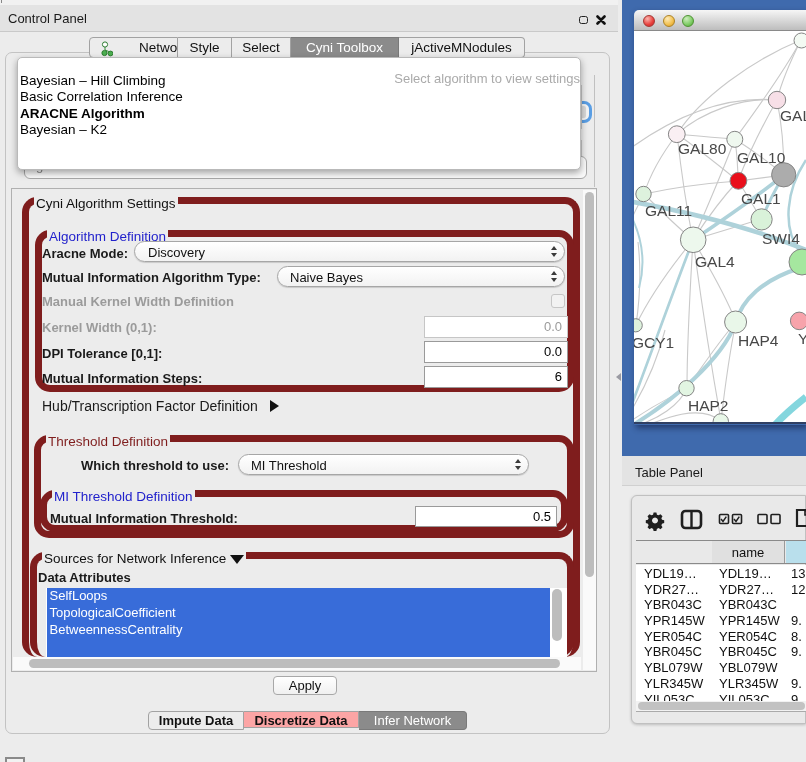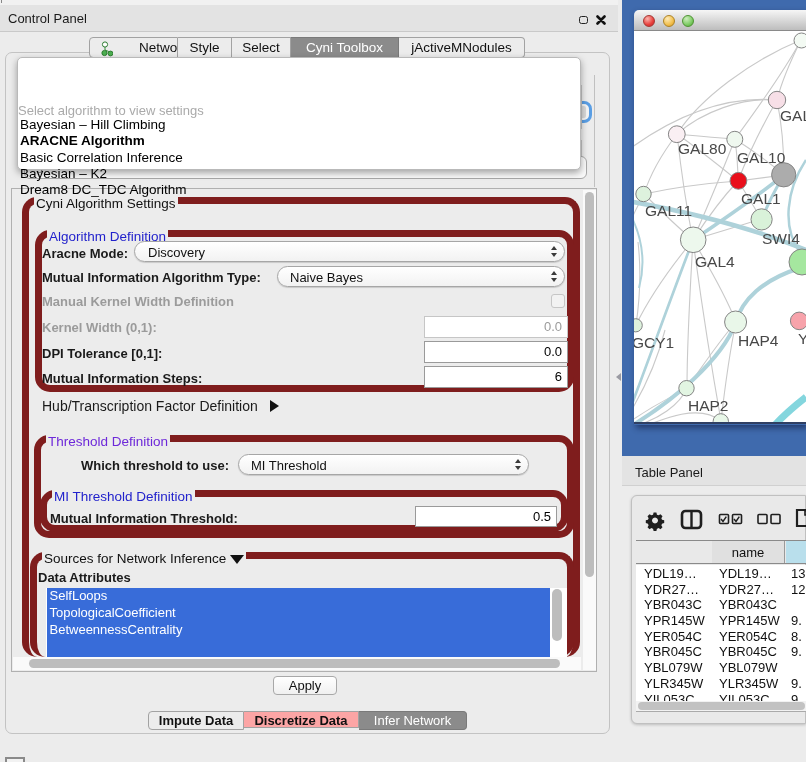--- a/index.html
+++ b/index.html
@@ -233,21 +233,21 @@
 <div class="field" style="left:424px; top:316px; width:144px; height:22px; border-color:#c6c6c6; color:#9b9b9b; line-height:20px;">0.0</div>
 <div class="abs lbl" style="left:42px; top:346px;">DPI Tolerance [0,1]:</div>
 <div class="field" style="left:424px; top:341px; width:144px; height:22px; line-height:20px;">0.0</div>
 <div class="abs lbl" style="left:42px; top:371px;">Mutual Information Steps:</div>
 <div class="field" style="left:424px; top:366px; width:144px; height:22px; line-height:20px;">6</div>
 
 <div class="abs" style="left:42px; top:398px; font-size:14px; color:#1a1a1a;">Hub/Transcription Factor Definition</div>
 <div class="abs" style="left:270px; top:400px; width:0; height:0; border-top:6px solid transparent; border-bottom:6px solid transparent; border-left:9px solid #111;"></div>
 
 <div class="group" style="left:34px; top:435px; width:540px; height:103px;">
-  <div class="gtitle" style="color:#6d28d9;">Threshold Definition</div>
+  <div class="gtitle" style="color:#7f1d1d;">Threshold Definition</div>
 </div>
 <div class="abs lbl" style="left:81px; top:458px;">Which threshold to use:</div>
 <div class="combo" style="left:238px; top:454px; width:291px; height:21px;">
     <span style="position:absolute;left:12px;top:2.5px;">MI Threshold</span>
     <span class="ar"></span>
   </div>
 
 <div class="group" style="left:40px; top:490px; width:528px; height:42px;">
   <div class="gtitle" style="color:#2222cc;">MI Threshold Definition</div>
 </div>
@@ -294,23 +294,22 @@
 <div class="abs" style="left:560px; top:101px; width:32px; height:22px; background:#f4f4f4; border:3px solid #5a9ee4; border-radius:8px;"></div>
 <div class="abs" style="left:572px; top:106px; width:14px; height:12px; background:#d8d8d8; border-radius:2px;"></div>
 <div class="abs" style="left:581px; top:85px; width:1px; height:44px; background:#c4c4c4;"></div>
 <div class="abs" style="left:581px; top:140px; width:1px; height:30px; background:#c4c4c4;"></div>
 <div class="abs" style="left:594px; top:75px; width:1px; height:112px; background:#c0c0c0;"></div>
 <div class="abs" style="left:24px; top:156px; width:563px; height:23px; background:#fafafa; border:1px solid #a8a8a8; border-radius:6px;">
   <span style="position:absolute; left:11px; top:1px; font-size:13px; color:#8a8a8a;">galFiltered.sif default node</span>
 </div>
 
 <div class="abs" style="left:17px; top:57px; width:564px; height:113px; background:#fff; border:1px solid #b9b9b9; border-radius:5px; box-shadow:0 3px 7px rgba(0,0,0,0.35); font-size:13.5px; color:#000;">
-  <div style="height:15px; text-align:left; color:#aaa; padding-top:1px; font-size:13px;margin-top:44px;">Select algorithm to view settings</div>
+  <div style="height:15px; text-align:right; color:#aaa; padding-top:13px; font-size:13px;">Select algorithm to view settings</div>
   <div style="height:16.3px; padding-left:2px;">Bayesian – Hill Climbing</div>
+  <div style="height:16.3px; padding-left:2px;">Basic Correlation Inference</div>
   <div style="height:16.3px; padding-left:2px; font-weight:bold;">ARACNE Algorithm</div>
-  <div style="height:16.3px; padding-left:2px;">Basic Correlation Inference</div>
   <div style="height:16.3px; padding-left:2px;">Bayesian – K2</div>
-  <div style="height:16.3px; padding-left:2px;">Dream8 DC_TDC Algorithm</div>
 </div>
 
 <div class="abs" style="left:616px; top:373px; width:0; height:0; border-top:4px solid transparent; border-bottom:4px solid transparent; border-right:5px solid #9a9aa2;"></div>
 
 <div class="abs" style="left:5px; top:757px; width:20px; height:14px; border:2px solid #8a8a8a; background:#f2f2f2;"></div>
 
 </body></html>

